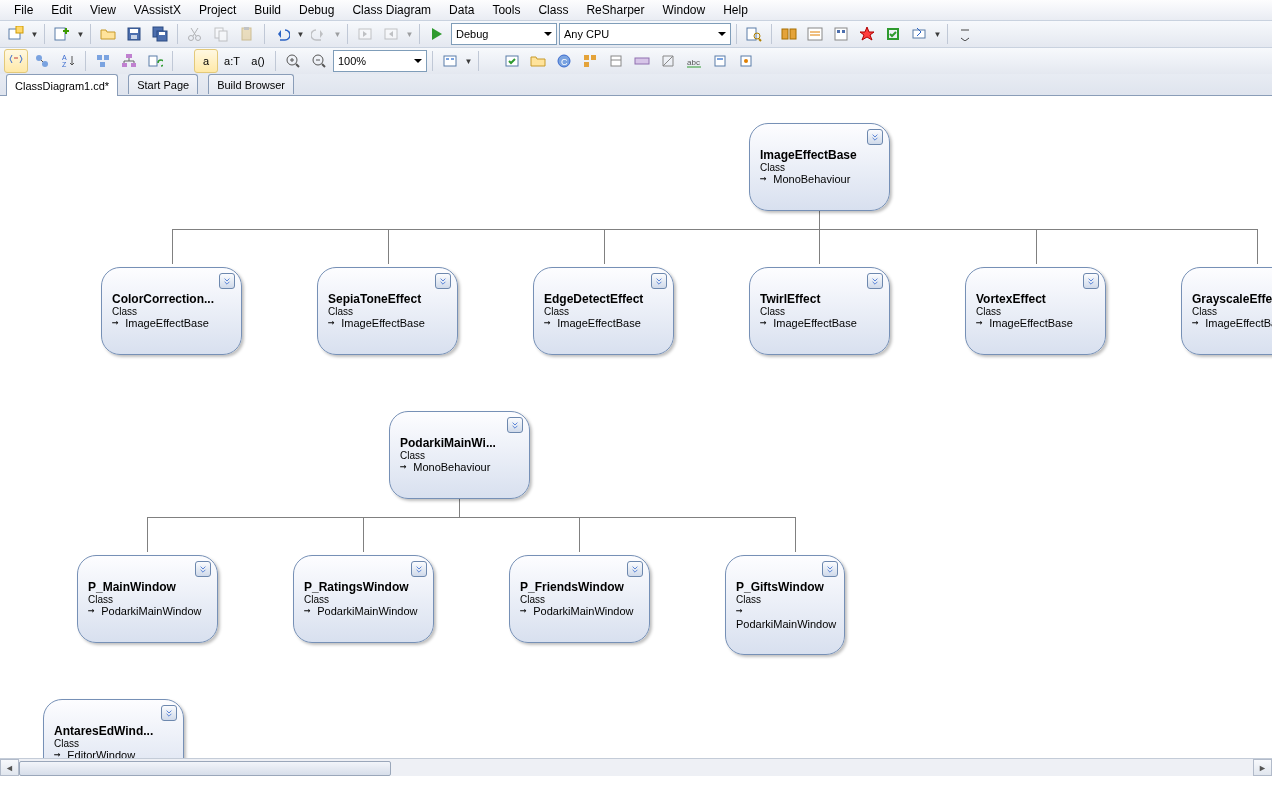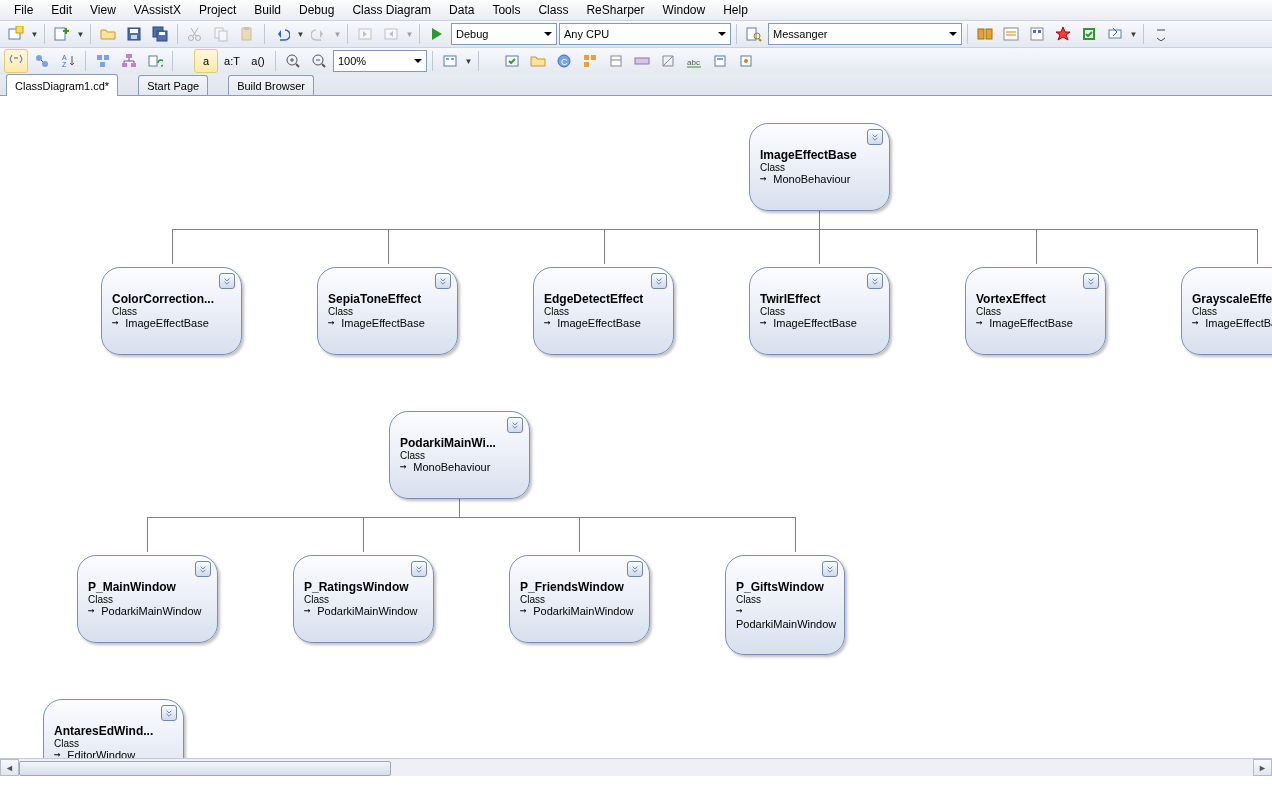--- a/index.html
+++ b/index.html
@@ -13,21 +13,21 @@
 .ddarrow{width:9px;font-size:8px;color:#3a3a3a;display:flex;align-items:center;justify-content:center}
 .dropdown{height:20px;border:1px solid #7f9db9;background:#fff;display:flex;align-items:center;padding:0 18px 0 4px;position:relative;font-size:11px}
 .dropdown::after{content:"";position:absolute;right:4px;top:8px;border:4px solid transparent;border-top-color:#000}
 .zoom{width:70px}
 .cfg{width:82px}
 .cpu{width:148px}
 .find{width:170px}
 .txt{font-size:11px;padding:0 2px}
 svg{display:block}
 
-.tabstrip{height:21px;display:flex;align-items:flex-end;background:linear-gradient(#e8ecf3,#dfe4ee);border-bottom:1px solid #8a9db8;padding-left:6px;gap:20px}
+.tabstrip{height:21px;display:flex;align-items:flex-start;background:linear-gradient(#e8ecf3,#dfe4ee);border-bottom:1px solid #8a9db8;padding-left:6px;gap:10px}
 .tab{height:19px;border:1px solid #8a9db8;border-bottom:none;border-radius:3px 3px 0 0;padding:0 8px;display:flex;align-items:center;font-size:11px;background:linear-gradient(#f3f5fa,#e4e8f0)}
 .tab.active{background:#fff;height:21px;margin-bottom:-1px}
 
 .canvas{position:relative;width:100%;height:680px;background:#fff;overflow:hidden}
 
 .node{position:absolute;border:1px solid #7690b6;border-radius:19px;background:linear-gradient(#fdfdff,#d8e0ef);box-shadow:2px 2px 3px rgba(0,0,0,.25);padding:24px 10px;box-sizing:border-box}
 .node .title{font-weight:bold;font-size:12px}
 .node .sub{font-size:10px}
 .node .inh{font-size:11px;margin-top:0}
 .node .inh::before{content:"→ ";font-family:monospace;position:relative;top:-1px}
@@ -164,23 +164,20 @@
       <span>Any CPU</span>
     </div>
   <div class="sep"></div>
   <div class="tbbtn">
       <svg width="16" height="16">
         <rect x="1" y="2" width="9" height="12" fill="#fff" stroke="#5a7ca8"></rect>
         <circle cx="11" cy="10" r="3" fill="none" stroke="#b08000"></circle>
         <line x1="13" y1="13" x2="15" y2="15" stroke="#b08000" stroke-width="2"></line>
       </svg>
     </div>
-  <div class="dropdown find">
-      <span>Messanger</span>
-    </div>
   <div class="sep"></div>
   <div class="tbbtn">
       <svg width="16" height="16">
         <rect x="1" y="3" width="6" height="10" fill="#e4a33a" stroke="#a86f00"></rect>
         <rect x="9" y="3" width="6" height="10" fill="#e4a33a" stroke="#a86f00"></rect>
       </svg>
     </div>
   <div class="tbbtn">
       <svg width="16" height="16">
         <rect x="1" y="2" width="14" height="12" fill="#fff" stroke="#888"></rect>

